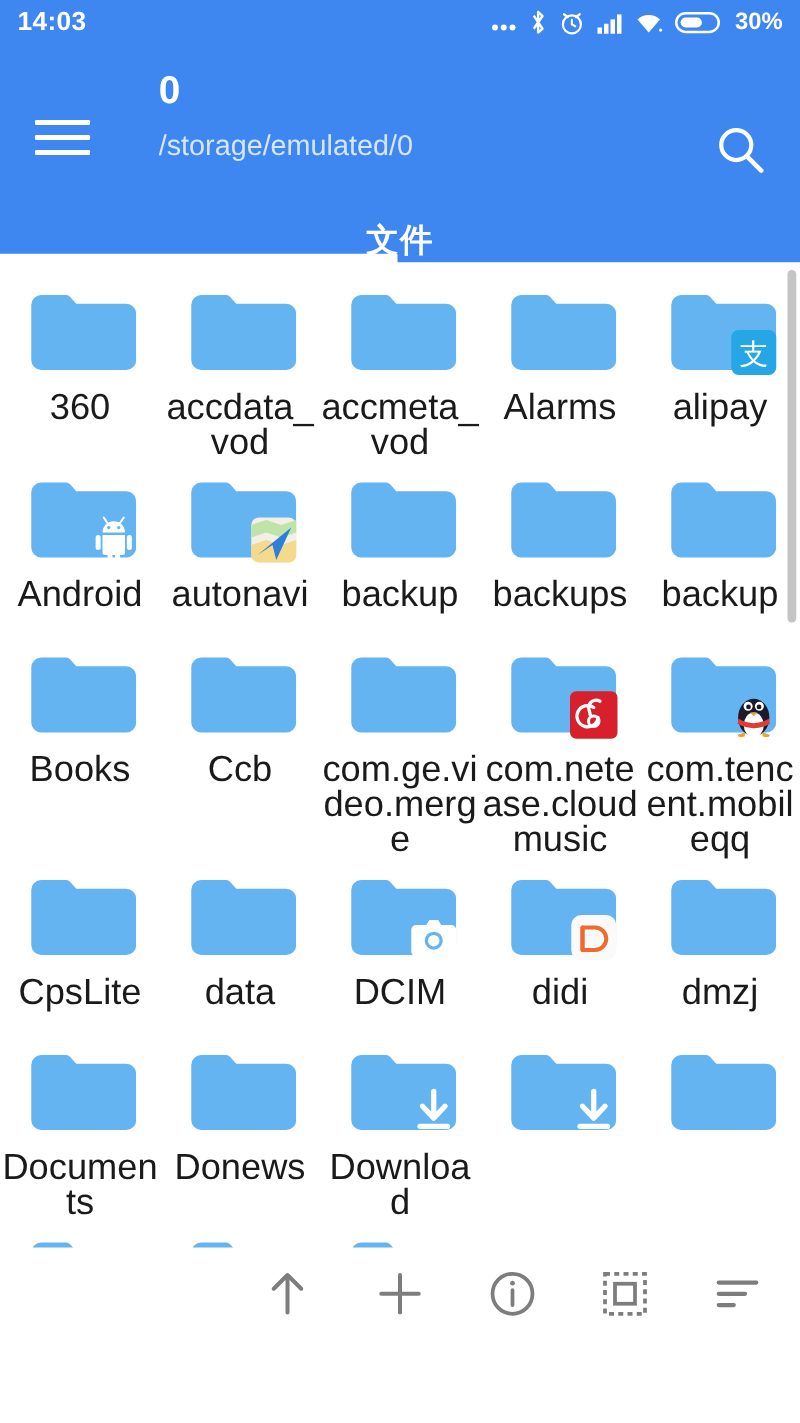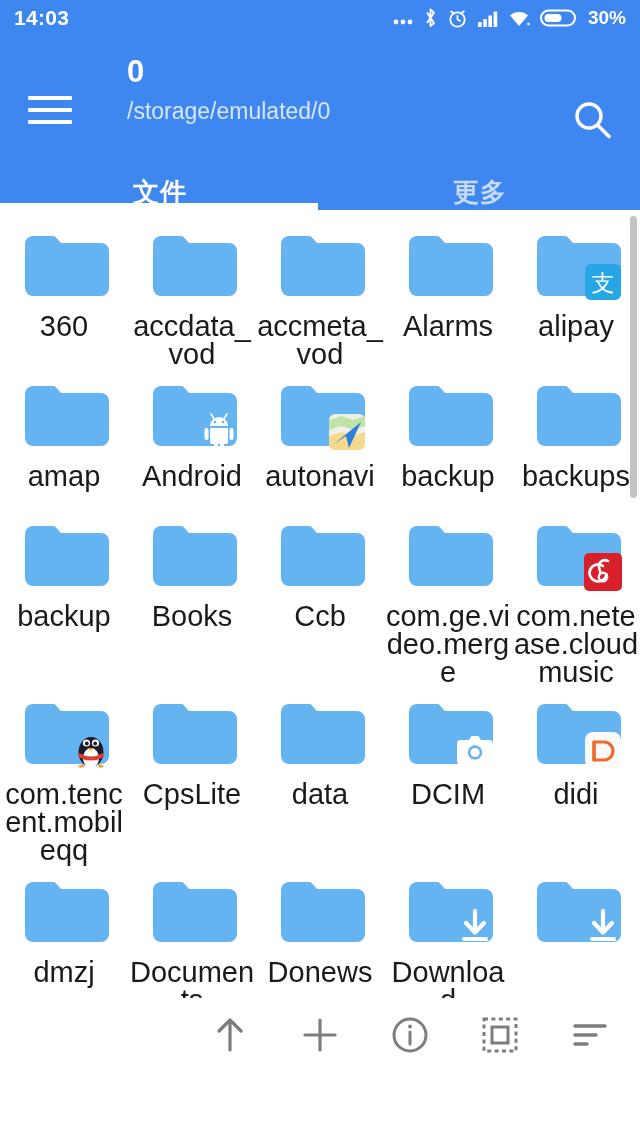--- a/index.html
+++ b/index.html
@@ -37,21 +37,21 @@
     width: 44px; height: 34px;
     display: flex; flex-direction: column; justify-content: space-between;
     padding: 3px 0;
   }
   .menu-btn i { display: block; height: 4px; background: #fff; border-radius: 1px; }
   .title-block { position: absolute; left: 127px; top: 18px; }
   .app-title {
     font-size: 31px; font-weight: bold; color: #ffffff; line-height: 36px;
   }
   .app-path {
-    font-size: 23px; color: #D7E6FB; line-height: 34px; margin-top: 4px;
+    font-size: 23px; color: #D7E6FB; line-height: 34px; margin-top: 9px;
     font-weight: 400;
   }
   .search-btn {
     position: absolute; right: 24px; top: 62px; width: 46px; height: 46px;
   }
 
   
   .tabs {
     position: absolute; top: 131px; left: 0; width: 640px; height: 79px;
     display: flex;
@@ -180,21 +180,20 @@
       <div class="search-btn">
         <svg width="46" height="46" viewBox="0 0 46 46">
             <circle cx="19" cy="18" r="12" stroke="#fff" stroke-width="3.4" fill="none"></circle>
             <line x1="28" y1="27.5" x2="39" y2="38.5" stroke="#fff" stroke-width="3.6" stroke-linecap="round"></line>
           </svg>
       </div>
     </div>
 
     <div class="tabs">
       <div class="tab active">文件</div>
-      <div class="tab">更多</div>
     </div>
   </div>
   <div class="tab-sheet"></div>
 
   <div class="content">
     <div class="grid" id="grid">
         <div class="cell">
           <div class="folder-wrap">
             <svg class="folder" viewBox="0 0 90 72">
               <path d="M6 14 a8 8 0 0 1 8-8 h20 a4 4 0 0 1 3 1.4 l5 5.6 h40 a8 8 0 0 1 8 8 v37 a8 8 0 0 1 -8 8 h-68 a8 8 0 0 1 -8 -8 z" fill="#63B4F0"></path>
@@ -232,28 +231,20 @@
               <path d="M6 14 a8 8 0 0 1 8-8 h20 a4 4 0 0 1 3 1.4 l5 5.6 h40 a8 8 0 0 1 8 8 v37 a8 8 0 0 1 -8 8 h-68 a8 8 0 0 1 -8 -8 z" fill="#63B4F0"></path>
             </svg>
             <div class="badge">
               <svg viewBox="0 0 44 44" width="44" height="44">
                 <rect x="4" y="4" width="36" height="36" rx="6" fill="#27A6E6"></rect>
                 <text x="22" y="31" font-size="23" font-family="DejaVu Sans, sans-serif" fill="#fff" text-anchor="middle">支</text>
               </svg>
             </div>
           </div>
           <div class="cell-label">alipay</div>
-        </div>
-        <div class="cell">
-          <div class="folder-wrap">
-            <svg class="folder" viewBox="0 0 90 72">
-              <path d="M6 14 a8 8 0 0 1 8-8 h20 a4 4 0 0 1 3 1.4 l5 5.6 h40 a8 8 0 0 1 8 8 v37 a8 8 0 0 1 -8 8 h-68 a8 8 0 0 1 -8 -8 z" fill="#63B4F0"></path>
-            </svg>
-          </div>
-          <div class="cell-label">amap</div>
         </div>
         <div class="cell">
           <div class="folder-wrap">
             <svg class="folder" viewBox="0 0 90 72">
               <path d="M6 14 a8 8 0 0 1 8-8 h20 a4 4 0 0 1 3 1.4 l5 5.6 h40 a8 8 0 0 1 8 8 v37 a8 8 0 0 1 -8 8 h-68 a8 8 0 0 1 -8 -8 z" fill="#63B4F0"></path>
             </svg>
             <div class="badge">
               <svg viewBox="0 0 44 44" width="44" height="44">
                 <path d="M13 18 h18 v14 a2 2 0 0 1 -2 2 h-14 a2 2 0 0 1 -2 -2 z" fill="#fff"></path>
                 <rect x="7.5" y="18" width="4" height="12" rx="2" fill="#fff"></rect>

